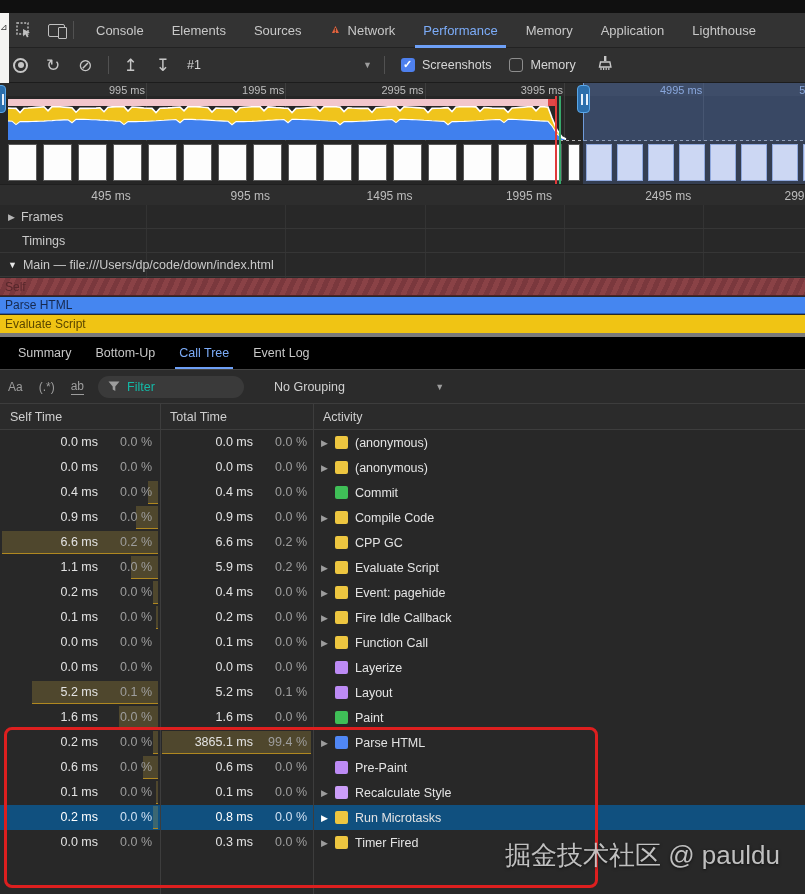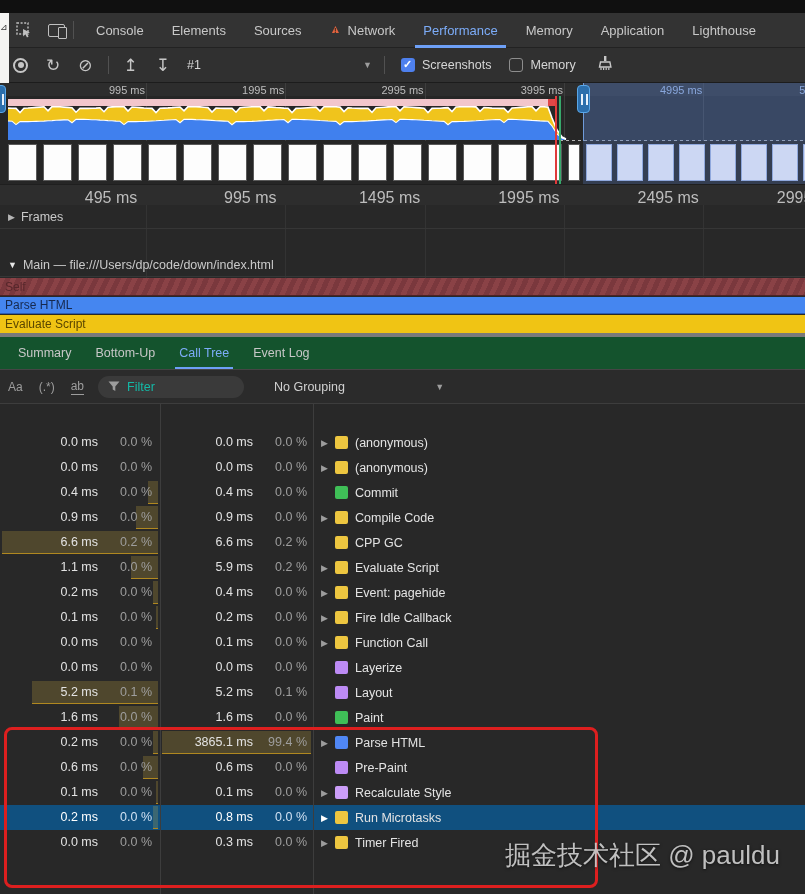--- a/index.html
+++ b/index.html
@@ -56,38 +56,38 @@
 
   
   .filmstrip { left:0; top:141px; width:805px; height:43px; background:#262626; overflow:hidden; }
   .film-overlay { position:absolute; left:583px; top:0; width:222px; height:43px; background:rgba(88,124,196,0.28); }
   .frame { position:absolute; top:3px; height:37px; background:#fdfdfd; border:1px solid #5a5a5a; }
   .frame.blue { background:#ccd7f3; border-color:#8fa8dd; }
   .marker { position:absolute; width:2px; z-index:4; }
 
   
   .bruler { left:0; top:184px; width:805px; height:21px; background:#2d2d2d; border-top:1px solid #1f1f1f; }
-  .br-label { position:absolute; top:4px; font-size:16px; color:#bdbdbd; transform:translateX(-50%); white-space:nowrap; }
+  .br-label { position:absolute; top:4px; font-size:12px; color:#bdbdbd; transform:translateX(-50%); white-space:nowrap; }
 
   
   .sections { left:0; top:205px; width:805px; height:128px; background:#282828; overflow:hidden; }
   .sec-grid { position:absolute; top:0; height:73px; width:1px; background:#333; }
   .sec-row { position:absolute; left:0; width:805px; height:24px; display:flex; align-items:center; border-bottom:1px solid #363636; color:#cacaca; font-size:12.5px; }
   .sec-arrow { color:#b5b5b5; font-size:9px; margin:0 6px 0 8px; }
   .flame-bar { position:absolute; left:0; width:805px; display:flex; align-items:center; font-size:12px; font-weight:bold; }
   .bar-task { top:73px; height:18px; color:#57272b;
     background:repeating-linear-gradient(115deg,#8a4246 0 5px,#7a383d 5px 10px); border-bottom:1px solid #4c2326; }
   .bar-parse { top:92px; height:17px; background:#4586f0; color:#16294e; border-bottom:1px solid #2b5cb4; }
   .bar-eval { top:110px; height:18px; background:#f0c414; color:#5a4600; }
   .flame-bar span { margin-left:5px; font-weight:normal; }
 
   .splitter { left:0; top:333px; width:805px; height:4px; background:#7a7a7a; }
 
   
-  .panel-tabs { left:0; top:337px; width:805px; height:33px; background:#14532d; display:flex; align-items:stretch; padding-left:6px; border-bottom:1px solid #454545; }
+  .panel-tabs { left:0; top:337px; width:805px; height:33px; background:#000000; display:flex; align-items:stretch; padding-left:6px; border-bottom:1px solid #454545; }
   .ptab { display:flex; align-items:center; padding:0 12px; font-size:12.5px; color:#c8c8c8; position:relative; }
   .ptab.active { color:#7cacf8;justify-content:center; }
   .ptab.active:after { content:""; position:absolute; left:8px; right:8px; bottom:0; height:2px; background:#6ea0f7; }
 
   
   .filter-row { left:0; top:370px; width:805px; height:34px; background:#2b2b2b; display:flex; align-items:center; border-bottom:1px solid #3d3d3d; }
   .f-icon { color:#9d9d9d; font-size:12px; margin:0 8px; }
   .f-icon.word { border-bottom:1.5px solid #9d9d9d; padding-bottom:1px; }
   .filter-pill { width:146px; height:22px; background:#3a3a3a; border-radius:12px; display:flex; align-items:center; padding:0 10px; margin-left:6px; }
   .filter-pill .ph { color:#14b8a6; font-size:12.5px; margin-left:7px; }
@@ -284,20 +284,23 @@
         <div class="sec-grid" style="left: 146px;"></div>
         <div class="sec-grid" style="left: 285.3px;"></div>
         <div class="sec-grid" style="left: 424.6px;"></div>
         <div class="sec-grid" style="left: 563.9px;"></div>
         <div class="sec-grid" style="left: 703.2px;"></div>
       </div>
     <div class="sec-row" style="top:0;">
       <span class="sec-arrow">▶</span>
       <span>Frames</span>
     </div>
+    <div class="sec-row" style="top:24px;">
+      <span style="margin-left:22px;">Timings</span>
+    </div>
     <div class="sec-row" style="top:48px;">
       <span class="sec-arrow" style="color:#e8e8e8;">▼</span>
       <span>Main — file:///Users/dp/code/down/index.html</span>
     </div>
     <div class="flame-bar bar-task">
         <span>Self</span>
       </div>
     <div class="flame-bar bar-parse">
         <span>Parse HTML</span>
       </div>
@@ -332,20 +335,25 @@
         <path d="M0.5 0.5 H11.5 L7.3 5.4 V10 L4.7 8.6 V5.4 Z" fill="#9d9d9d"></path>
       </svg>
       <span class="ph" title="Filter">Filter</span>
     </div>
     <div class="grouping">
       <span class="gl">No Grouping</span>
       <span class="dd-arrow">▼</span>
     </div>
   </div>
 
+  <div class="abs thead">
+    <div class="th" style="width:160px;">Self Time</div>
+    <div class="th" style="width:153px;">Total Time</div>
+    <div class="th">Activity</div>
+  </div>
   <div class="col-borders">
     <div class="cb" style="left:160px;"></div>
     <div class="cb" style="left:313px;"></div>
   </div>
 
   <div id="rows">
       <div class="row">
         <div class="cell c1">
           <span class="num ms">0.0 ms</span>
           <span class="num pct">0.0 %</span>

